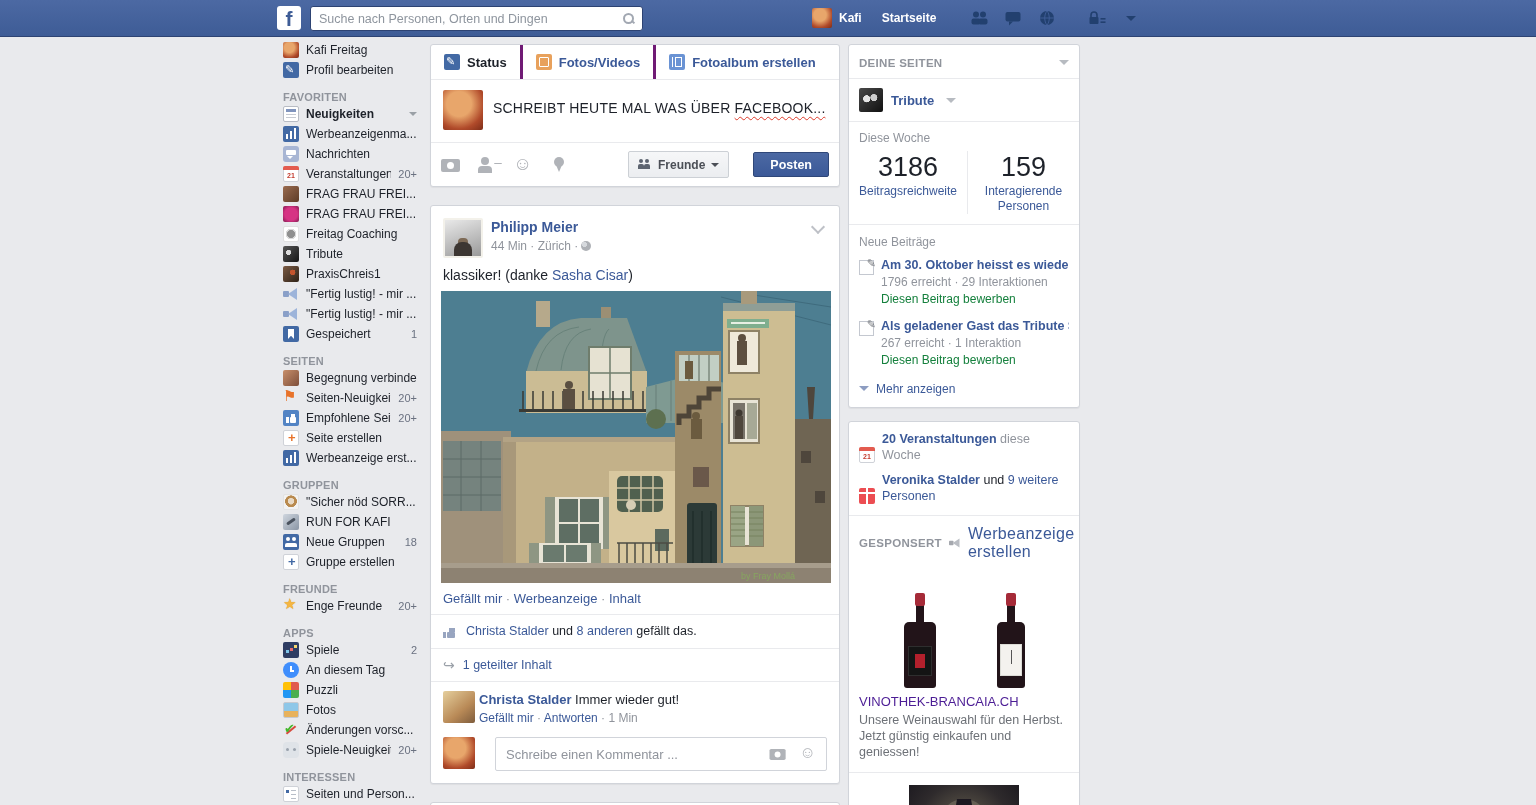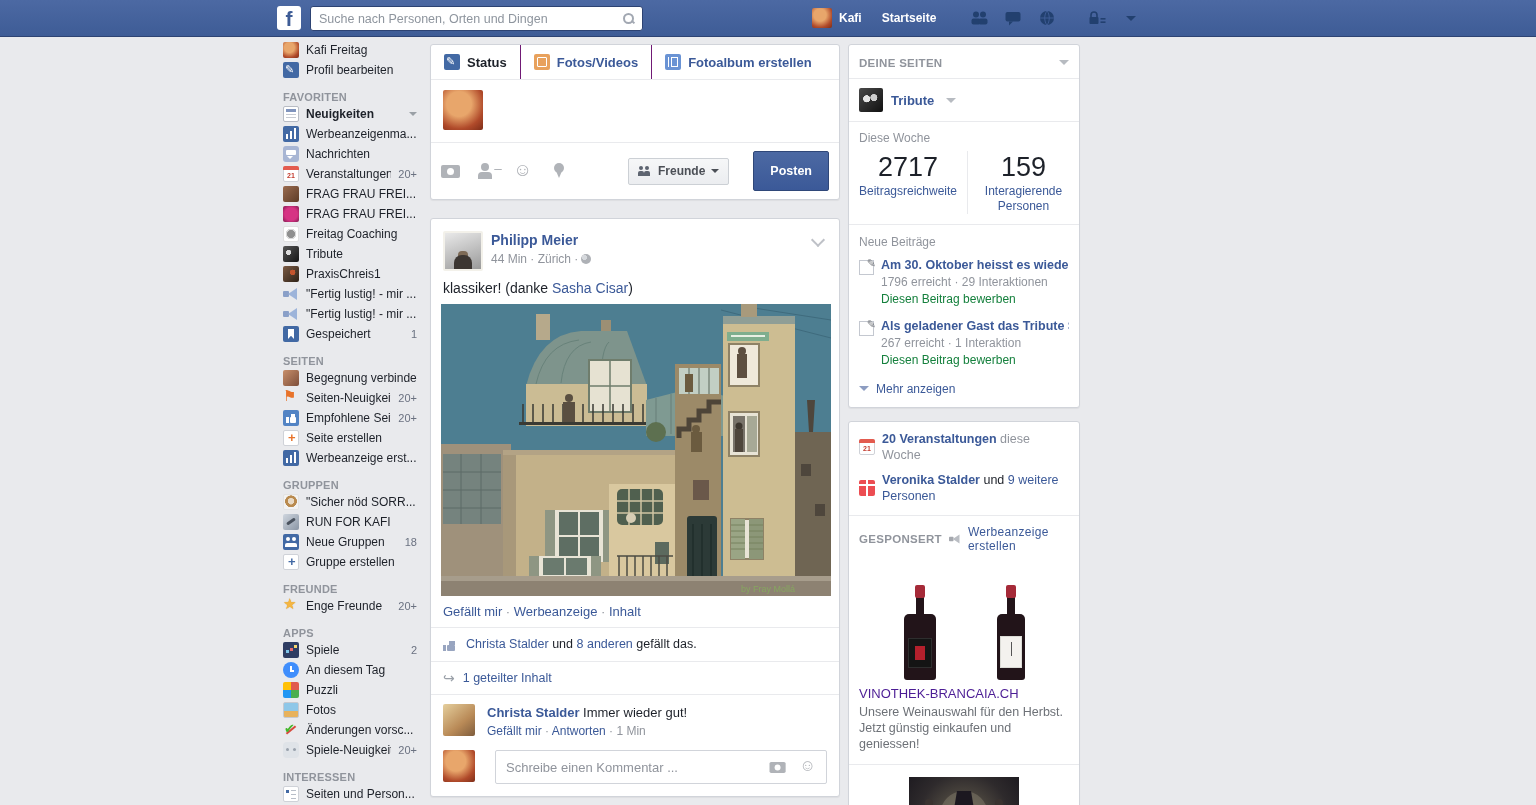--- a/index.html
+++ b/index.html
@@ -107,21 +107,21 @@
   .ic-photovideo::after{content:"";position:absolute;inset:3px;border:1px solid #fff;border-radius:1px;}
   .ic-album{background:#6a93d4;}
   .ic-album::before{content:"";position:absolute;left:3px;top:3px;bottom:3px;width:1px;background:#fff;}
   .ic-album::after{content:"";position:absolute;left:6px;right:3px;top:3px;bottom:3px;border:1px solid #fff;}
   
   .feed{position:absolute;left:430px;top:44px;width:410px;}
   .card{background:#fff;border:1px solid #d1d4da;border-radius:3px;margin-bottom:18px;box-shadow:0 1px 1px rgba(0,0,0,.05);}
   .tabs{display:flex;border-bottom:1px solid #e9eaed;}
   .tab{display:flex;align-items:center;gap:7px;padding:9px 13px;font-size:13px;font-weight:bold;color:#3b5998;cursor:pointer;}
   .tab.active{color:#1d2129;}
-  .tab+.tab{border-left:1px solid #701a75;}
+  .tab+.tab{border-left:3px solid #701a75;}
   .composer-body{display:flex;padding:10px 12px 12px;gap:10px;}
   .av40{width:40px;height:40px;border-radius:2px;flex:0 0 40px;cursor:pointer;}
   .kafi-g{background:radial-gradient(circle at 40% 35%,#e8a66b 0 35%,#b04a2a 70%,#7c2d18);}
   .composer-text{font-size:14px;padding-top:10px;letter-spacing:.2px;cursor:text;}
   .misspell{text-decoration:underline wavy #dd3a2a;text-decoration-thickness:1px;text-underline-offset:3px;}
   .composer-footer{display:flex;align-items:center;padding:8px 10px;border-top:1px solid #e9eaed;gap:16px;}
   .fic{position:relative;width:20px;height:20px;cursor:pointer;}
   .fic-camera::before{content:"";position:absolute;left:0;top:4px;width:19px;height:13px;background:#b0b3b8;border-radius:2px;}
   .fic-camera::after{content:"";position:absolute;left:6px;top:7px;width:7px;height:7px;background:#fff;border-radius:50%;}
   .fic-tag::before{content:"";position:absolute;left:4px;top:2px;width:8px;height:8px;border-radius:50%;background:#b0b3b8;}
@@ -129,21 +129,21 @@
   .fic-smile::after{content:"☺";position:absolute;left:0;top:-2px;font-size:19px;color:#b0b3b8;}
   .fic-pin::before{content:"";position:absolute;left:5px;top:2px;width:10px;height:10px;border-radius:50%;background:#b0b3b8;}
   .fic-pin::after{content:"";position:absolute;left:7px;top:10px;width:0;height:0;border:3px solid transparent;border-top:7px solid #b0b3b8;}
   .aud-btn{margin-left:auto;display:flex;align-items:center;gap:6px;background:linear-gradient(#f6f7f8,#ebedf0);
            border:1px solid #ccd0d5;border-radius:2px;height:25px;padding:0 9px;font-size:12px;font-weight:bold;color:#4b4f56;cursor:pointer;}
   .aud-people{position:relative;width:14px;height:11px;}
   .aud-people::before{content:"";position:absolute;left:1px;top:0;width:4px;height:4px;border-radius:50%;background:#5d6470;box-shadow:6px 0 0 #5d6470;}
   .aud-people::after{content:"";position:absolute;left:0;top:5px;width:6px;height:5px;border-radius:2px 2px 0 0;background:#5d6470;box-shadow:6px 0 0 #5d6470;}
   .aud-caret{width:0;height:0;border:4px solid transparent;border-top-color:#4b4f56;margin-top:4px;}
   .post-btn{background:linear-gradient(#4c69a3,#3b5998);border:1px solid #2f4779;color:#fff;font-weight:bold;
-            font-size:12.5px;height:40px;padding:0 16px;border-radius:2px;margin-left:8px;cursor:pointer;font-family:inherit;}
+            font-size:12.5px;height:25px;padding:0 16px;border-radius:2px;margin-left:8px;cursor:pointer;font-family:inherit;}
   .phead{display:flex;padding:12px 12px 0;gap:8px;position:relative;}
   .pname{font-size:14px;font-weight:bold;color:#3b5998;cursor:pointer;display:inline;}
   .pmeta{font-size:12px;color:#90949c;margin-top:3px;display:flex;align-items:center;gap:3px;}
   .globe-sm{width:10px;height:10px;border-radius:50%;display:inline-block;
             background:radial-gradient(circle at 35% 35%,#d6d9dd 0 25%,transparent 27%),#aeb1b6;}
   .pchev{position:absolute;right:16px;top:16px;width:8px;height:8px;border-right:2px solid #bec1c7;border-bottom:2px solid #bec1c7;
          transform:rotate(45deg);cursor:pointer;}
   .philipp-g{background:linear-gradient(160deg,#e9e9e9,#9a9a9a);position:relative;overflow:hidden;border:2px solid #f3f1ea;box-sizing:border-box;}
   .philipp-g::after{content:"";position:absolute;left:9px;bottom:0;width:18px;height:14px;border-radius:8px 8px 0 0;background:#3c3632;
                     box-shadow:0 -8px 0 -4px #7d6a56;}
@@ -152,21 +152,21 @@
   .pphoto{display:block;margin:2px 10px 0;cursor:pointer;}
   .pactions{padding:8px 12px;font-size:13px;color:#3b5998;}
   .pactions .sep{color:#90949c;}
   .pactions span[data-interactable="true"]{cursor:pointer;}
   .subrow{display:flex;align-items:flex-start;gap:8px;padding:9px 12px;font-size:12.5px;border-top:1px solid #e9eaed;}
   .like-sm{position:relative;width:15px;height:14px;flex:0 0 15px;margin-top:1px;}
   .like-sm::before{content:"";position:absolute;left:0;top:7px;width:3px;height:6px;background:#98a5c0;}
   .like-sm::after{content:"";position:absolute;left:4px;top:7px;width:8px;height:6px;background:#98a5c0;border-radius:1px;
                   box-shadow:1px -5px 0 -1px #98a5c0;}
   .share-sm{color:#9aa0a8;font-size:14px;line-height:14px;}
-  .comment-row{display:flex;gap:12px;padding:9px 12px 4px;border-top:1px solid #e9eaed;}
+  .comment-row{display:flex;gap:4px;padding:9px 12px 4px;border-top:1px solid #e9eaed;}
   .av32{width:32px;height:32px;border-radius:2px;flex:0 0 32px;cursor:pointer;}
   .christa-g{background:linear-gradient(140deg,#e5cf9d,#b98a57 60%,#7e5c3c);}
   .ctext{font-size:13px;line-height:17px;}
   .cmeta{font-size:12px;color:#90949c;margin-top:3px;}
   .cmeta .blue{color:#3b5998;cursor:pointer;}
   .cinput-row{display:flex;gap:20px;padding:8px 12px 12px;align-items:flex-start;}
   .cinput{flex:1;height:32px;border:1px solid #d1d4da;border-radius:2px;display:flex;align-items:center;padding:0 8px;gap:10px;background:#fff;}
   .cinput input{flex:1;border:0;outline:0;font-size:13px;color:#1d2129;font-family:inherit;}
   .cinput input::placeholder{color:#90949c;}
   .fic.small{transform:scale(.85);}
@@ -192,30 +192,30 @@
   .npost-head{padding:10px 10px 4px;color:#90949c;}
   .npost{display:flex;gap:7px;padding:5px 10px 8px;}
   .compose-sq{width:13px;height:13px;border:1px solid #c4c8d0;position:relative;flex:0 0 13px;margin-top:2px;background:#fff;}
   .compose-sq::after{content:"✎";position:absolute;right:-3px;top:-4px;font-size:11px;color:#7a7d82;}
   .npost-body{min-width:0;}
   .npost-title{color:#3b5998;font-weight:bold;font-size:12.5px;white-space:nowrap;overflow:hidden;cursor:pointer;}
   .npost-stats{color:#90949c;margin:3px 0;}
   .npost-action{color:#15803d;cursor:pointer;}
   .more-row{display:flex;align-items:center;gap:7px;padding:6px 10px 11px;color:#3b5998;cursor:pointer;}
   .more-caret{width:0;height:0;border:5px solid transparent;border-top-color:#8d9dc1;margin-top:5px;}
-  .ev-row{display:flex;gap:7px;padding:9px 10px 0;align-items:center;font-size:12.5px;line-height:16px;}
+  .ev-row{display:flex;gap:7px;padding:9px 10px 0;align-items:flex-end;font-size:12.5px;line-height:16px;}
   .ev-row.last{padding-bottom:11px;}
   .blue-b{color:#3b5998;font-weight:bold;cursor:pointer;}
   .blue{color:#3b5998;cursor:pointer;}
   .gray{color:#90949c;}
   .ic-gift{background:#ec4d52;}
   .ic-gift::before{content:"";position:absolute;left:7px;top:0;width:2px;height:16px;background:#fff;}
   .ic-gift::after{content:"";position:absolute;left:0;top:4px;width:16px;height:2px;background:#fff;}
   .sp-row{display:flex;align-items:center;padding:9px 10px 7px;color:#90949c;font-size:11.5px;font-weight:bold;letter-spacing:.3px;gap:5px;}
-  .sp-row .create{margin-left:auto;font-weight:normal;font-size:12px;}
+  .sp-row .create{margin-left:auto;font-weight:normal;font-size:16px;}
   .ad{padding:2px 10px 12px;}
   .ad-img1{height:118px;display:flex;justify-content:space-around;align-items:flex-end;padding:0 14px;cursor:pointer;}
   .bottle{position:relative;width:32px;}
   .bottle.b1{height:100px;}
   .bottle.b2{height:92px;width:28px;}
   .bottle .bd{position:absolute;bottom:0;left:0;right:0;height:66px;background:#221419;border-radius:5px 5px 3px 3px;}
   .bottle .nk{position:absolute;bottom:62px;left:50%;margin-left:-4px;width:8px;height:28px;background:#221419;}
   .bottle .cap{position:absolute;bottom:82px;left:50%;margin-left:-5px;width:10px;height:13px;background:#a52a38;border-radius:2px;}
   .bottle .lb1{position:absolute;bottom:12px;left:4px;right:4px;height:28px;background:#141414;border:1px solid #2e2e2e;}
   .bottle .lb1::after{content:"";position:absolute;inset:7px 6px;background:#b3202c;}
@@ -453,20 +453,21 @@
             <span class="ic ic-photovideo" data-interactable="false"></span>
             <span data-interactable="false">Fotos/Videos</span>
           </span>
           <span class="tab" data-interactable="true">
             <span class="ic ic-album" data-interactable="false"></span>
             <span data-interactable="false">Fotoalbum erstellen</span>
           </span>
         </div>
       <div class="composer-body" data-interactable="false">
         <span class="av40 kafi-g" data-interactable="true"></span>
+        <div class="composer-text" data-interactable="true"><span data-interactable="false">SCHREIBT HEUTE MAL WAS ÜBER </span><span class="misspell" data-interactable="false">FACEBOOK...</span></div>
       </div>
       <div class="composer-footer" data-interactable="false">
         <span class="fic fic-camera" data-interactable="true"></span>
         <span class="fic fic-tag" data-interactable="true"></span>
         <span class="fic fic-smile" data-interactable="true"></span>
         <span class="fic fic-pin" data-interactable="true"></span>
         <span class="aud-btn" data-interactable="true">
           <span class="aud-people" data-interactable="false"></span>
           <span data-interactable="false">Freunde</span>
           <span class="aud-caret" data-interactable="false"></span>
@@ -624,21 +625,21 @@
       <div class="tribute-row" data-interactable="true">
         <span class="thumb24" data-interactable="true"></span>
         <span class="tname" data-interactable="true">Tribute</span>
         <span class="caret-dn inline" style="margin-left:4px" data-interactable="true"></span>
       </div>
       <div class="rdivider" data-interactable="false"></div>
       <div class="week-label" data-interactable="false">Diese Woche</div>
       <div class="stats" data-interactable="false">
 
       <div class="stat" data-interactable="true">
-            <div class="stat-val" data-interactable="false">2717</div>
+            <div class="stat-val" data-interactable="false">3186</div>
             <div class="stat-lbl" data-interactable="false">Beitragsreichweite</div>
           </div>
           <div class="stat" data-interactable="true">
             <div class="stat-val" data-interactable="false">159</div>
             <div class="stat-lbl" data-interactable="false">Interagierende Personen</div>
           </div>
         </div>
       <div class="rdivider" data-interactable="false"></div>
       <div class="npost-head" data-interactable="false">Neue Beiträge</div>
       <div data-interactable="false">

